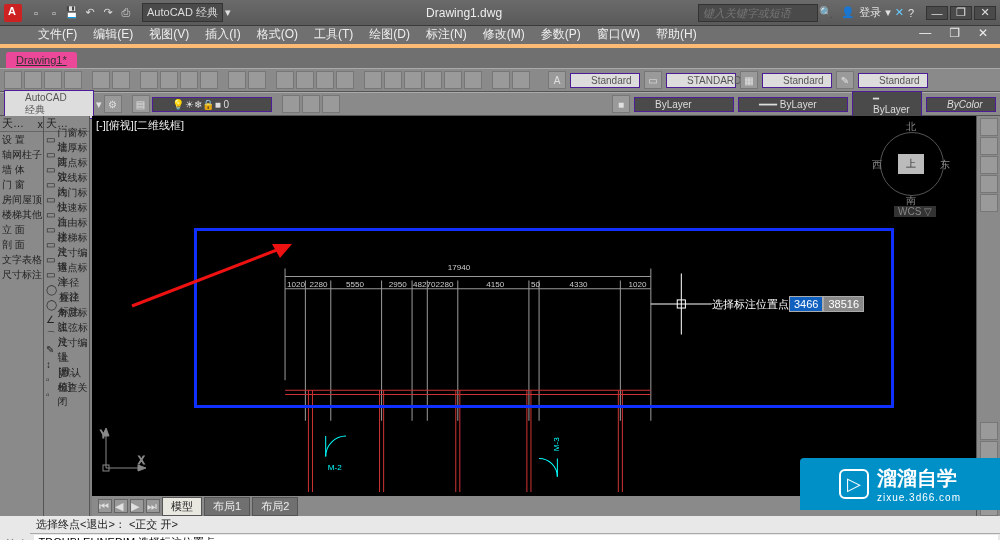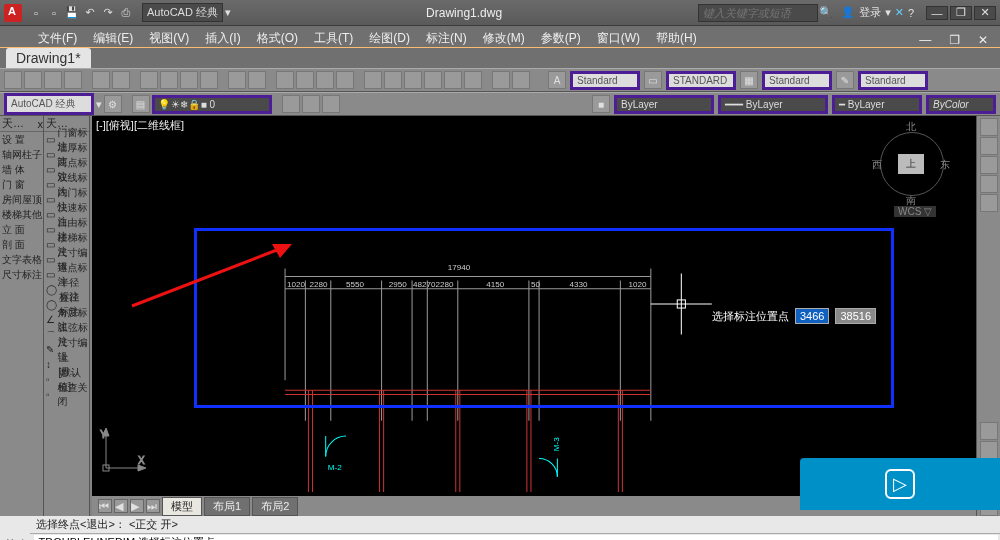--- a/index.html
+++ b/index.html
@@ -12,33 +12,33 @@
 .titlebar .qat { display: flex; gap: 2px; align-items: center; }
 .titlebar .qat span { width: 16px; height: 16px; display: inline-flex; align-items: center; justify-content: center; color: #ddd; }
 .titlebar .ws-select { margin-left: 8px; background: #4a4a4a; border: 1px solid #333; padding: 1px 4px; font-size: 11px; color: #ddd; }
 .titlebar .doc-title { flex: 1; text-align: center; font-size: 12px; color: #eee; }
 .titlebar .search { width: 120px; height: 18px; background: #4a4a4a; border: 1px solid #333; padding: 0 4px; font-size: 11px; color: #aaa; font-style: italic; }
 .titlebar .login { margin-left: 8px; display: flex; align-items: center; gap: 4px; }
 .titlebar .winbtns { margin-left: 12px; display: flex; gap: 2px; }
 .titlebar .winbtns span { width: 22px; height: 14px; display: inline-flex; align-items: center; justify-content: center; background: #4a4a4a; border: 1px solid #333; }
 
 
-.menubar { height: 22px; background: #707070; border-bottom: 1px solid #fdba74; display: flex; align-items: flex-end; padding-left: 30px; font-size: 12px; color: #eee; }
+.menubar { height: 22px; background: #707070; border-bottom: 4px solid #fdba74; display: flex; align-items: flex-start; padding-left: 30px; font-size: 12px; color: #eee; }
 .menubar span { padding: 0 8px; }
 .menubar .rightctl { margin-left: auto; display: flex; gap: 2px; padding-right: 4px; }
 
 
 .filetab { height: 20px; background: #707070; display: flex; align-items: flex-end; padding-left: 6px; }
-.filetab .tab { background: #e5e5e5; color: #333; padding: 2px 10px; font-size: 14px; border-radius: 3px 3px 0 0; }
+.filetab .tab { background: #ec4899; color: #333; padding: 2px 10px; font-size: 11px; border-radius: 3px 3px 0 0; text-decoration: underline; }
 
 
 .tbrow { height: 24px; background: #8a8a8a; border-top: 1px solid #aaa; border-bottom: 1px solid #555; display: flex; align-items: center; padding: 0 4px; gap: 2px; }
 .tbrow .btn { width: 18px; height: 18px; background: #9a9a9a; border: 1px solid #777; display: inline-flex; align-items: center; justify-content: center; font-size: 10px; }
 .tbrow .sep { width: 6px; }
-.tbrow .combo { background: #4a4a4a; border: 3px solid #4c1d95; padding: 1px 4px; font-size: 10px; color: #ddd; }
+.tbrow .combo { background: #4a4a4a; border: 1px solid #4c1d95; padding: 1px 20px; font-size: 10px; color: #ddd; }
 .tbrow .combo.light { background: #ddd; color: #555; }
 
 
 .main { display: flex; height: 400px; position: relative; }
 
 
 .leftpanel { width: 44px; background: #8a8a8a; border-right: 1px solid #555; }
 .leftpanel .title { height: 16px; font-size: 11px; padding-left: 2px; color: #222; border-bottom: 1px solid #666; display:flex; align-items:center; }
 .leftpanel .item { height: 15px; font-size: 10px; padding-left: 2px; display:flex; align-items:center; gap:2px; color: #222; }
 .leftpanel .item .icon { width: 12px; height: 12px; display: inline-block; }
@@ -74,21 +74,21 @@
 .cmdarea { background: #e8e8e8; color: #222; font-size: 11px; }
 .cmdhist { padding: 1px 6px; border-bottom: 1px solid #aaa; margin-left: 30px; }
 .cmdline { display: flex; align-items: center; padding: 1px 2px; }
 .cmdline input { flex: 1; border: none; background: #fff; font-size: 11px; padding: 1px 4px; }
 
 
 .watermark { position: absolute; right: 0; bottom: 30px; width: 200px; height: 52px; background: #0090c8; color: #fff; display: flex; align-items: center; justify-content: center; font-size: 18px; gap: 8px; border-radius: 4px 0 0 0; }
 .watermark .play { width: 30px; height: 30px; border: 2px solid #fff; border-radius: 6px; display: flex; align-items: center; justify-content: center; }
 
 
-.dyninput { position: absolute; color: #fff; font-size: 11px; display: flex; align-items: center; gap: 6px; margin-top: 12px; }
+.dyninput { position: absolute; color: #fff; font-size: 11px; display: flex; align-items: center; gap: 0; }
 .dyninput .box { background: #888; color: #fff; padding: 1px 4px; border: 1px solid #aaa; }
 .dyninput .box.sel { background: #1060c0; }
 </style>
 </head>
 <body>
 
 <div class="titlebar">
   <div class="logo"></div>
   <div class="qat">
     <span>▫</span>
@@ -193,21 +193,21 @@
   <span class="btn">▤</span>
   <div class="combo" style="width:120px;"><span style="color:#ff0;">💡</span>☀❄🔒■ <span>0</span></div>
   <span class="sep"></span>
   <span class="btn"></span>
   <span class="btn"></span>
   <span class="btn"></span>
   <div style="margin-left:auto;display:flex;gap:4px;align-items:center;">
     <span class="btn">■</span>
     <div class="combo" style="width:100px;">ByLayer</div>
     <div class="combo" style="width:110px;">━━━ <span>ByLayer</span></div>
-    <div class="combo" style="width:90px;">━ <span>ByLayer</span></div>
+    <div class="combo" style="width:70px;">━ <span>ByLayer</span></div>
     <div class="combo" style="width:70px;font-style:italic;">ByColor</div>
   </div>
 </div>
 
 <div class="main">
 
   <div class="leftpanel" style="width:44px;">
     <div class="title">
         <span>天…</span>
         <span style="margin-left:auto;">x</span>
@@ -453,13 +453,17 @@
   <div class="cmdhist">选择终点&lt;退出&gt;：  &lt;正交 开&gt;</div>
   <div class="cmdline">
     <span style="width:16px;text-align:center;color:#888;">✕</span>
     <span style="color:#888;margin:0 4px;">▶</span>
     <input value="TDOUBLELINEDIM 选择标注位置点" style="">
   </div>
 </div>
 
 <div class="watermark">
   <div class="play">▷</div>
+  <div>
+    <div style="font-size:20px;font-weight:bold;">溜溜自学</div>
+    <div style="font-size:10px;letter-spacing:1px;">zixue.3d66.com</div>
+  </div>
 </div>
 
 </body></html>

